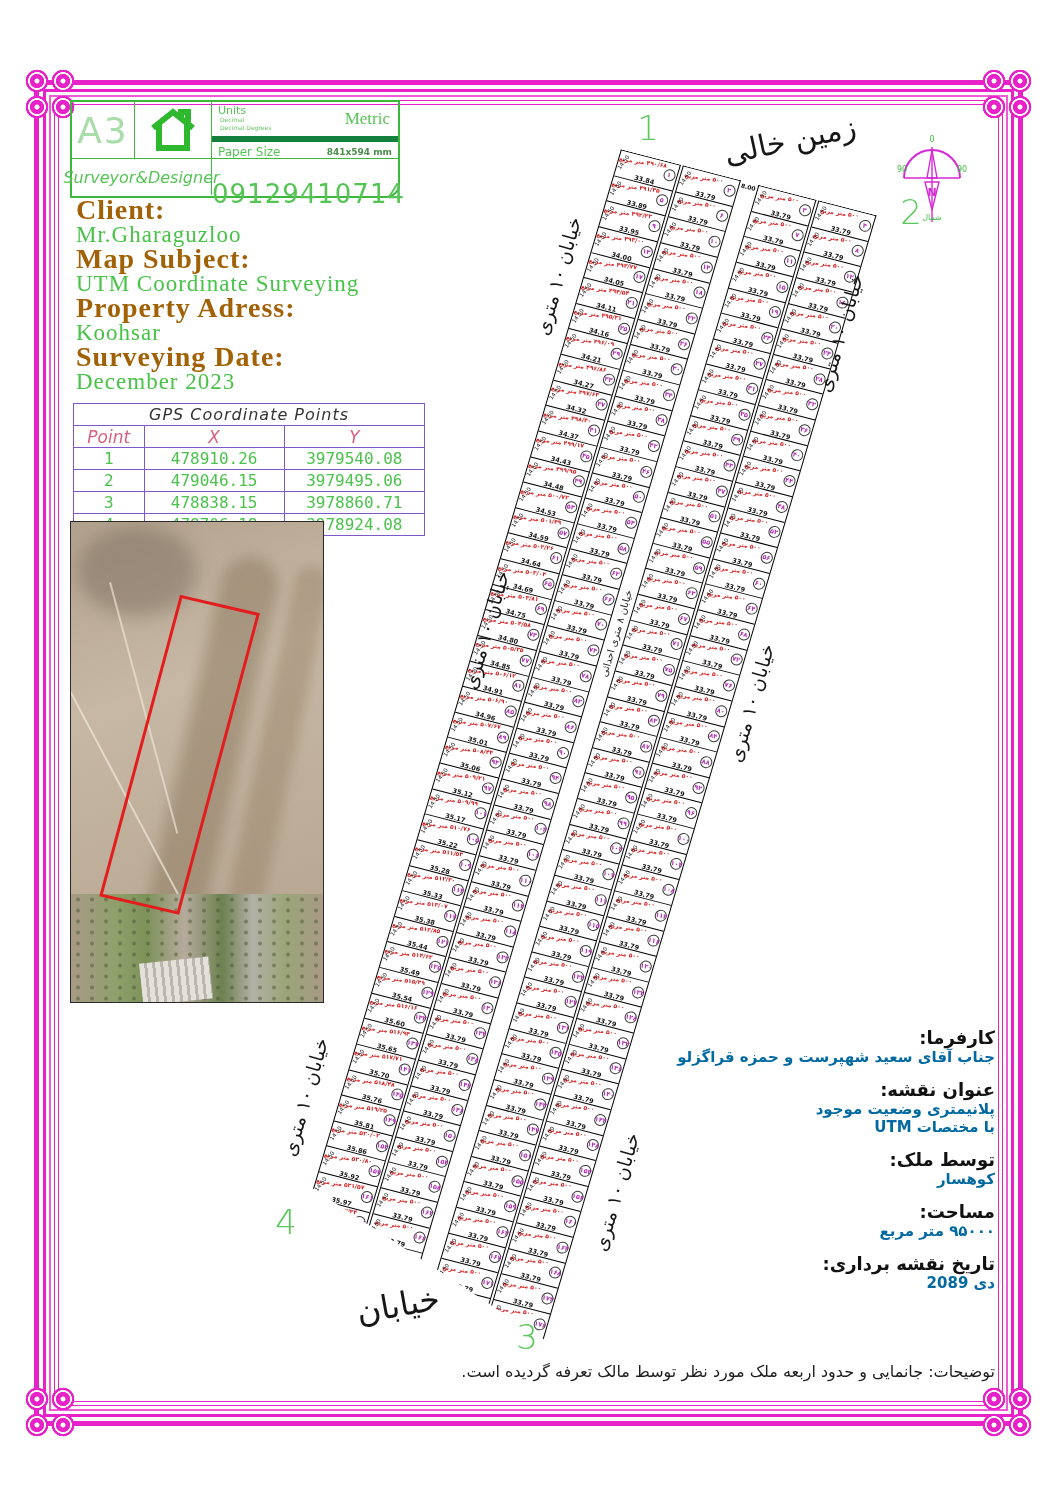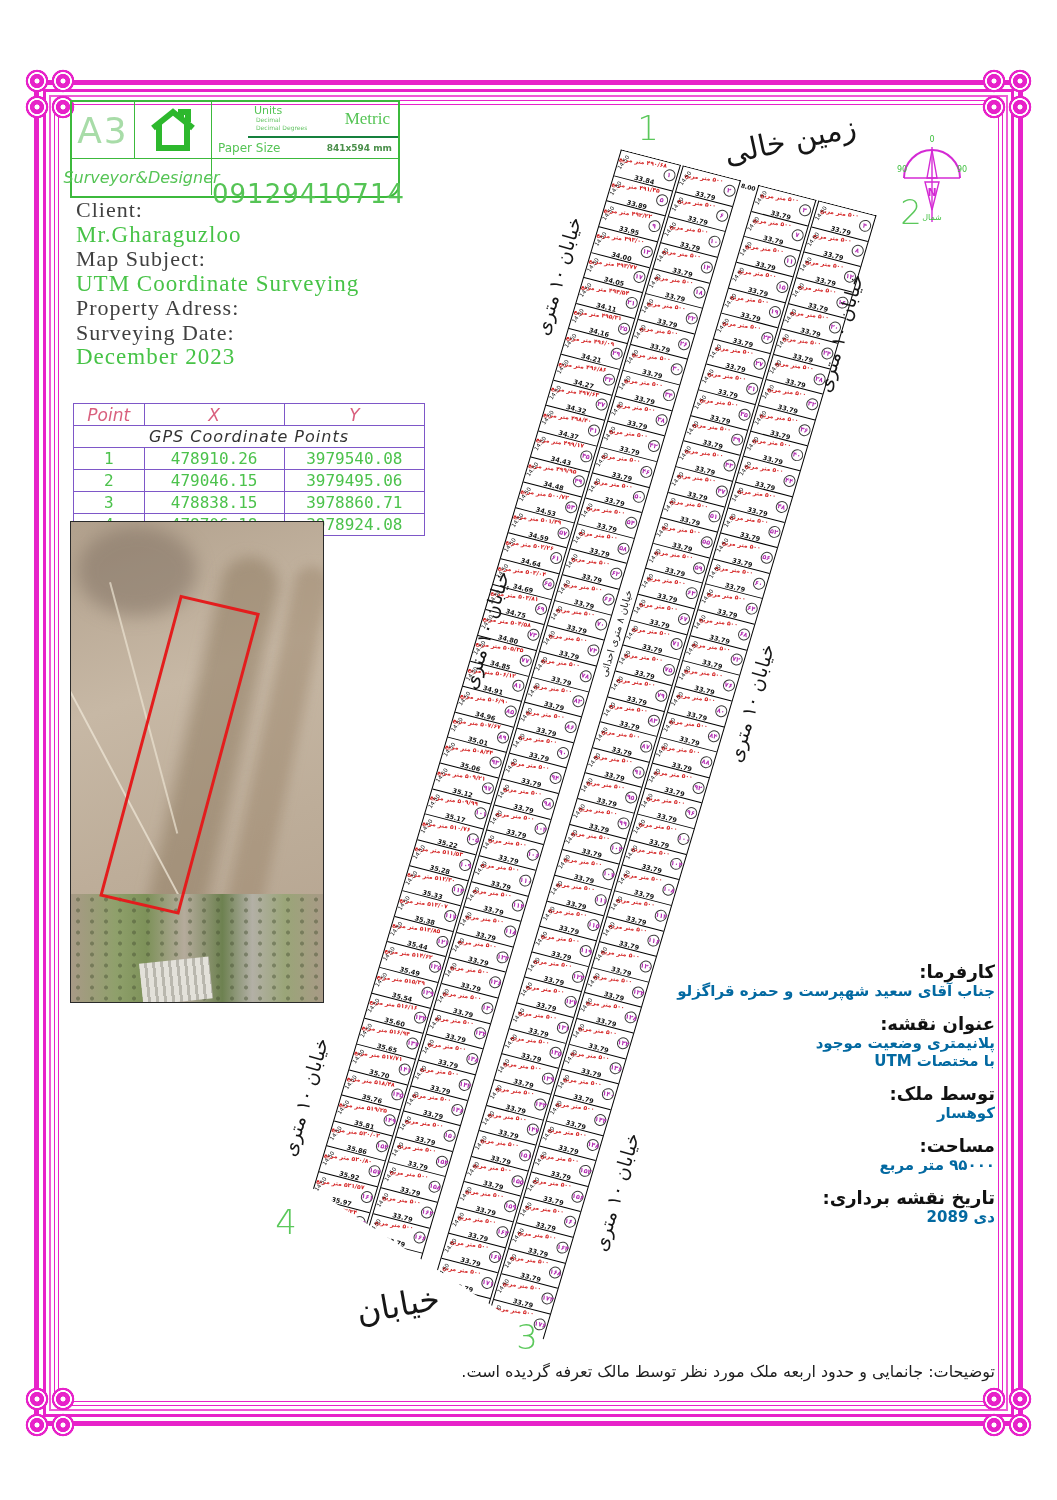--- a/index.html
+++ b/index.html
@@ -21,35 +21,35 @@
   .c-bl{bottom:62px;left:24px;} .c-br{bottom:62px;right:24px;}
 
   
   #titleblock{position:absolute;left:70px;top:100px;width:326px;height:94px;
     border:2px solid #3cb93c;border-bottom-right-radius:14px;color:#55c455;}
   #titleblock .row1{display:flex;height:56px;border-bottom:1px solid #3cb93c;}
   .cell-a3{width:62px;border-right:1px solid #3cb93c;display:flex;align-items:center;justify-content:center;
     font-size:36px;color:#a8dca8;letter-spacing:2px;}
   .cell-logo{width:76px;border-right:1px solid #3cb93c;display:flex;align-items:center;justify-content:center;}
   .cell-units{flex:1;position:relative;font-size:10px;}
-  .units-top{height:34px;border-bottom:2px solid #15803d;position:relative;margin-left:36px;}
+  .units-top{height:34px;border-bottom:6px solid #15803d;position:relative;}
   .units-lbl{position:absolute;left:6px;top:2px;font-size:11px;}
   .units-sub{position:absolute;left:8px;top:15px;font-size:6px;line-height:6.5px;color:#66c466;}
   .units-val{position:absolute;right:8px;top:7px;font-size:17px;font-family:Liberation Serif, serif;}
   .paper-row{height:21px;position:relative;}
   .paper-lbl{position:absolute;left:6px;top:3px;font-size:12px;}
   .paper-val{position:absolute;right:6px;top:5px;font-size:9px;font-weight:bold;color:#4a8f4a;}
   #titleblock .row2{display:flex;height:36px;}
   .cell-brand{width:139px;border-right:1px solid #3cb93c;display:flex;align-items:center;justify-content:center;
     font-style:italic;font-size:16px;}
   .cell-phone{flex:1;display:flex;align-items:center;justify-content:center;font-size:26px;letter-spacing:1px;margin-top:33px;}
 
   
   #info{position:absolute;left:76px;top:198px;width:420px;font-family:"Liberation Serif","DejaVu Serif",serif;}
-  #info .k{color:#404040;font-weight:normal;font-size:22px;line-height:24.5px;letter-spacing:1px;}
+  #info .k{color:#a16207;font-weight:bold;font-size:28px;line-height:24.5px;letter-spacing:1px;}
   #info .v{color:#47c347;font-size:23px;line-height:24.5px;letter-spacing:1px;}
 
   
   #gpstable{position:absolute;left:73px;top:403px;width:352px;border-collapse:collapse;}
   #gpstable td{border:1.5px solid #7e57c8;text-align:center;padding:0;height:21px;}
   .t-title{font-style:italic;font-size:16px;color:#333;letter-spacing:1px;}
   .t-head{font-style:italic;font-size:17px;color:#d9607e;}
   .t-data{font-size:16px;color:#4cc24c;font-family:"DejaVu Sans Mono",monospace;}
 
   
@@ -99,21 +99,21 @@
   .s10a{left:558px;top:276px;} .s10b{left:840px;top:333px;} .s10c{left:486px;top:630px;}
   .s10d{left:751px;top:703px;} .s10e{left:305px;top:1097px;} .s10f{left:616px;top:1192px;}
   .cpt{position:absolute;color:#5bc85b;font-size:34px;font-weight:300;transform:translate(-50%,-50%);
     font-family:"DejaVu Sans",sans-serif;}
   .cpt1{left:648px;top:128px;} .cpt2{left:911px;top:212px;} .cpt3{left:527px;top:1337px;} .cpt4{left:286px;top:1222px;}
 
   
   #compass{position:absolute;left:896px;top:130px;}
 
   
-  #details{position:absolute;right:62px;top:948px;width:320px;direction:rtl;text-align:right;}
+  #details{position:absolute;right:62px;top:1014px;width:320px;direction:rtl;text-align:right;}
   #details .dk{color:#111;font-weight:bold;font-size:18px;margin-top:13px;white-space:nowrap;}
   #details .dv{color:#0369a1;font-weight:bold;font-size:15px;white-space:nowrap;}
 
   
   #footnote{position:absolute;right:62px;top:1362px;width:560px;direction:rtl;text-align:right;
     font-size:16px;color:#1d1d1d;}
 </style>
 </head>
 <body>
 
@@ -155,33 +155,34 @@
       <div class="cell-phone">09129410714</div>
     </div>
   </div>
 
   <div id="info">
       <div class="k">Client:</div>
       <div class="v">Mr.Gharaguzloo</div>
       <div class="k">Map Subject:</div>
       <div class="v">UTM Coordinate Surveying</div>
       <div class="k">Property Adress:</div>
+      <div class="v">Koohsar</div>
       <div class="k">Surveying Date:</div>
       <div class="v">December 2023</div>
     </div>
 
   <table id="gpstable">
       <tbody>
+        <tr>
+          <td colspan="3" class="t-title">GPS Coordinate Points</td>
+        </tr>
         <tr>
           <td class="t-head" style="width: 70px;">Point</td>
           <td class="t-head" style="width: 140px;">X</td>
           <td class="t-head" style="width: 140px;">Y</td>
-        </tr>
-        <tr>
-          <td colspan="3" class="t-title">GPS Coordinate Points</td>
         </tr>
         <tr>
           <td class="t-data">1</td>
           <td class="t-data">478910.26</td>
           <td class="t-data">3979540.08</td>
         </tr>
         <tr>
           <td class="t-data">2</td>
           <td class="t-data">479046.15</td>
           <td class="t-data">3979495.06</td>

